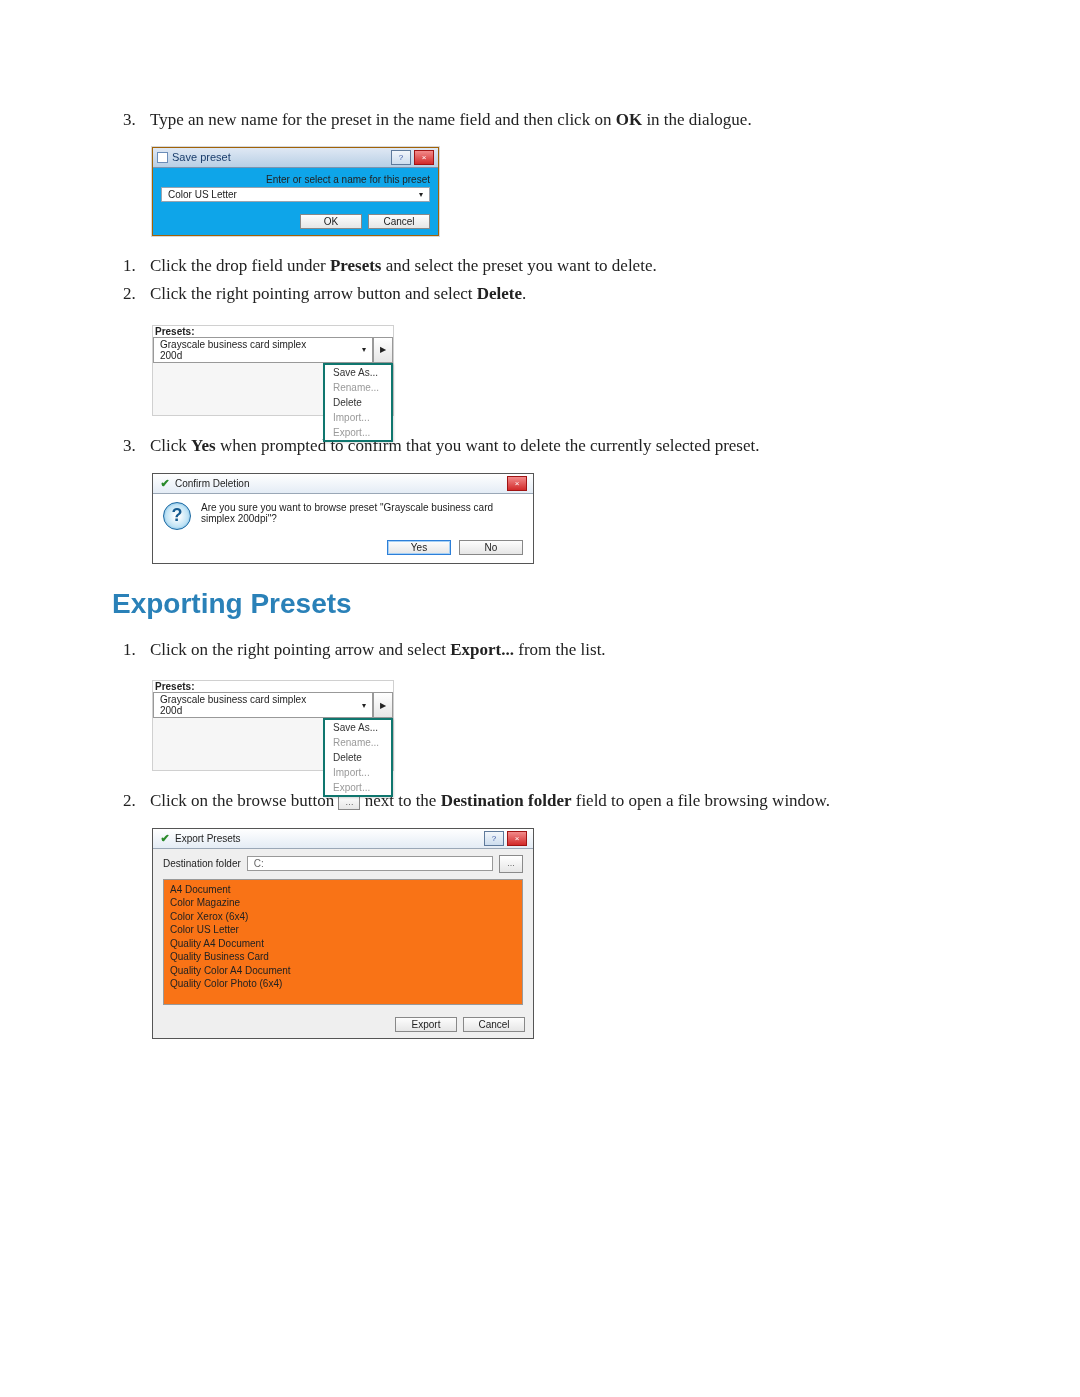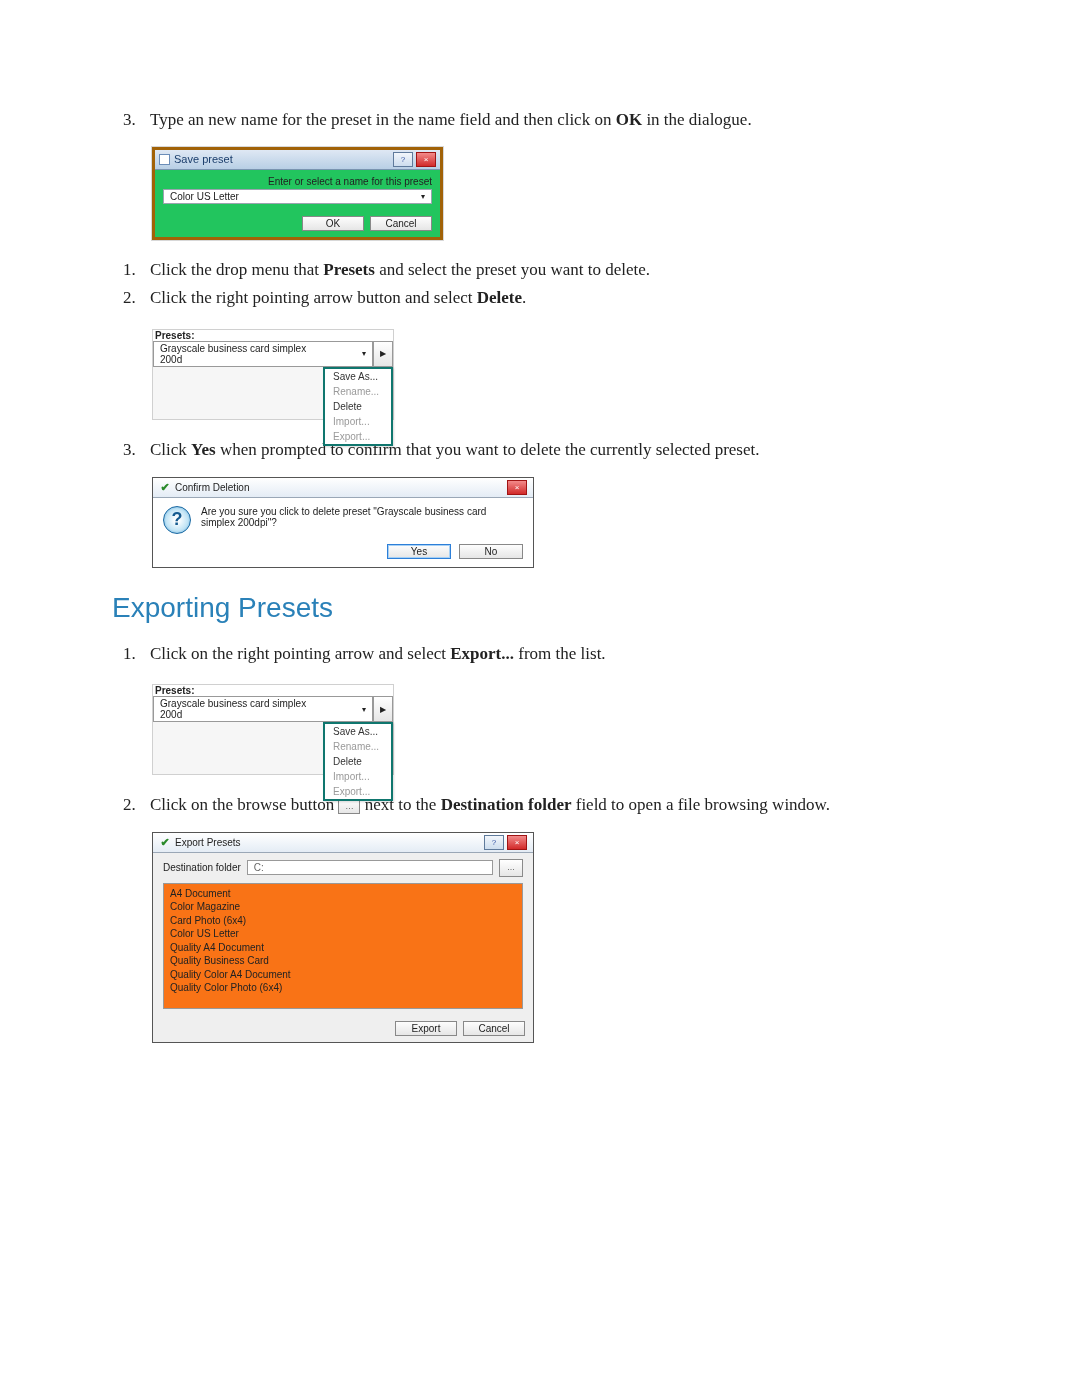--- a/index.html
+++ b/index.html
@@ -28,24 +28,24 @@
   ol.num > li {
     padding-left: 10px;
     margin-bottom: 4px;
   }
   .bold { font-weight: 700; }
   .section-block { margin-bottom: 14px; font-family: Liberation Serif, serif; }
   .figure { margin: 8px 0 18px 40px; }
 
   
   .dlg {
-    border: 3px solid #a16207;
+    border: 1px solid #a16207;
     width: 285px;
     font-size: 10px;
-    background: #22c55e;
+    background: #0ea5e9;
     box-shadow: 0 0 0 1px #d8d8d8;
   }
   .dlg-title {
     background: linear-gradient(#dfe8f4, #b8cfe5);
     border-bottom: 1px solid #7a94b0;
     padding: 2px 4px;
     display: flex;
     align-items: center;
   }
   .dlg-title-icon {
@@ -139,21 +139,21 @@
     display:flex;align-items:center;justify-content:center;font-size:8px;
   }
   .export-list {
     margin-top:6px; background:#f97316; border:1px solid #999;
     padding:3px 6px; height:118px; overflow:hidden;
   }
   .export-list .li { padding:0; line-height:1.35; }
 
   
   h2.exporting {
-    font-weight:400; color:#2a81b8; font-size:28px;
+    font-weight:700; color:#2a81b8; font-size:28px;
     margin: 24px 0 18px 0;
   }
 
   
   .inline-browse {
     display:inline-flex; width:20px; height:14px;
     border:1px solid #888; background:linear-gradient(#fff,#e6e6e6);
     align-items:center; justify-content:center; font-size:8px;
     vertical-align:middle;
   }
@@ -198,21 +198,21 @@
       <div class="dlg-btn-row">
         <span class="btn-small">OK</span>
         <span class="btn-small">Cancel</span>
       </div>
     </div>
   </div>
 
   <div class="body-text section-block">
     <ol class="num">
       <li>
-        <span>Click the drop menu that </span><span class="bold">Presets</span><span> and select the preset you want to delete.</span>
+        <span>Click the drop field under </span><span class="bold">Presets</span><span> and select the preset you want to delete.</span>
       </li>
       <li>
         <span>Click the right pointing arrow button and select </span><span class="bold">Delete</span><span>.</span>
       </li>
     </ol>
   </div>
 
   <div class="figure">
     <div class="preset-box" style="position:relative;">
       <div class="preset-hdr">Presets:</div>
@@ -247,21 +247,21 @@
     <div class="confirm-dlg">
       <div class="confirm-title">
         <span class="check-ico">✔</span>
         <span>Confirm Deletion</span>
         <span class="dlg-title-btns" style="margin-left:auto;">
           <span class="win-btn close">×</span>
         </span>
       </div>
       <div class="confirm-body">
         <div class="qmark">?</div>
-        <div style="flex:1;">Are you sure you click to delete preset "Grayscale business card simplex 200dpi"?</div>
+        <div style="flex:1;">Are you sure you want to browse preset "Grayscale business card simplex 200dpi"?</div>
       </div>
       <div class="confirm-btns">
         <span class="btn-yn default">Yes</span>
         <span class="btn-yn">No</span>
       </div>
     </div>
   </div>
 
   <h2 class="exporting">Exporting Presets</h2>
 
@@ -315,21 +315,21 @@
       </div>
       <div class="export-body">
         <div class="dest-row">
           <span>Destination folder</span>
           <span class="dest-input">C:</span>
           <span class="browse-btn">…</span>
         </div>
         <div class="export-list">
           <div class="li">A4 Document</div>
           <div class="li">Color Magazine</div>
-          <div class="li">Card Photo (6x4)</div>
+          <div class="li">Color Xerox (6x4)</div>
           <div class="li">Color US Letter</div>
           <div class="li">Quality A4 Document</div>
           <div class="li">Quality Business Card</div>
           <div class="li">Quality Color A4 Document</div>
           <div class="li">Quality Color Photo (6x4)</div>
         </div>
       </div>
       <div class="dlg-btn-row">
         <span class="btn-small">Export</span>
         <span class="btn-small">Cancel</span>

